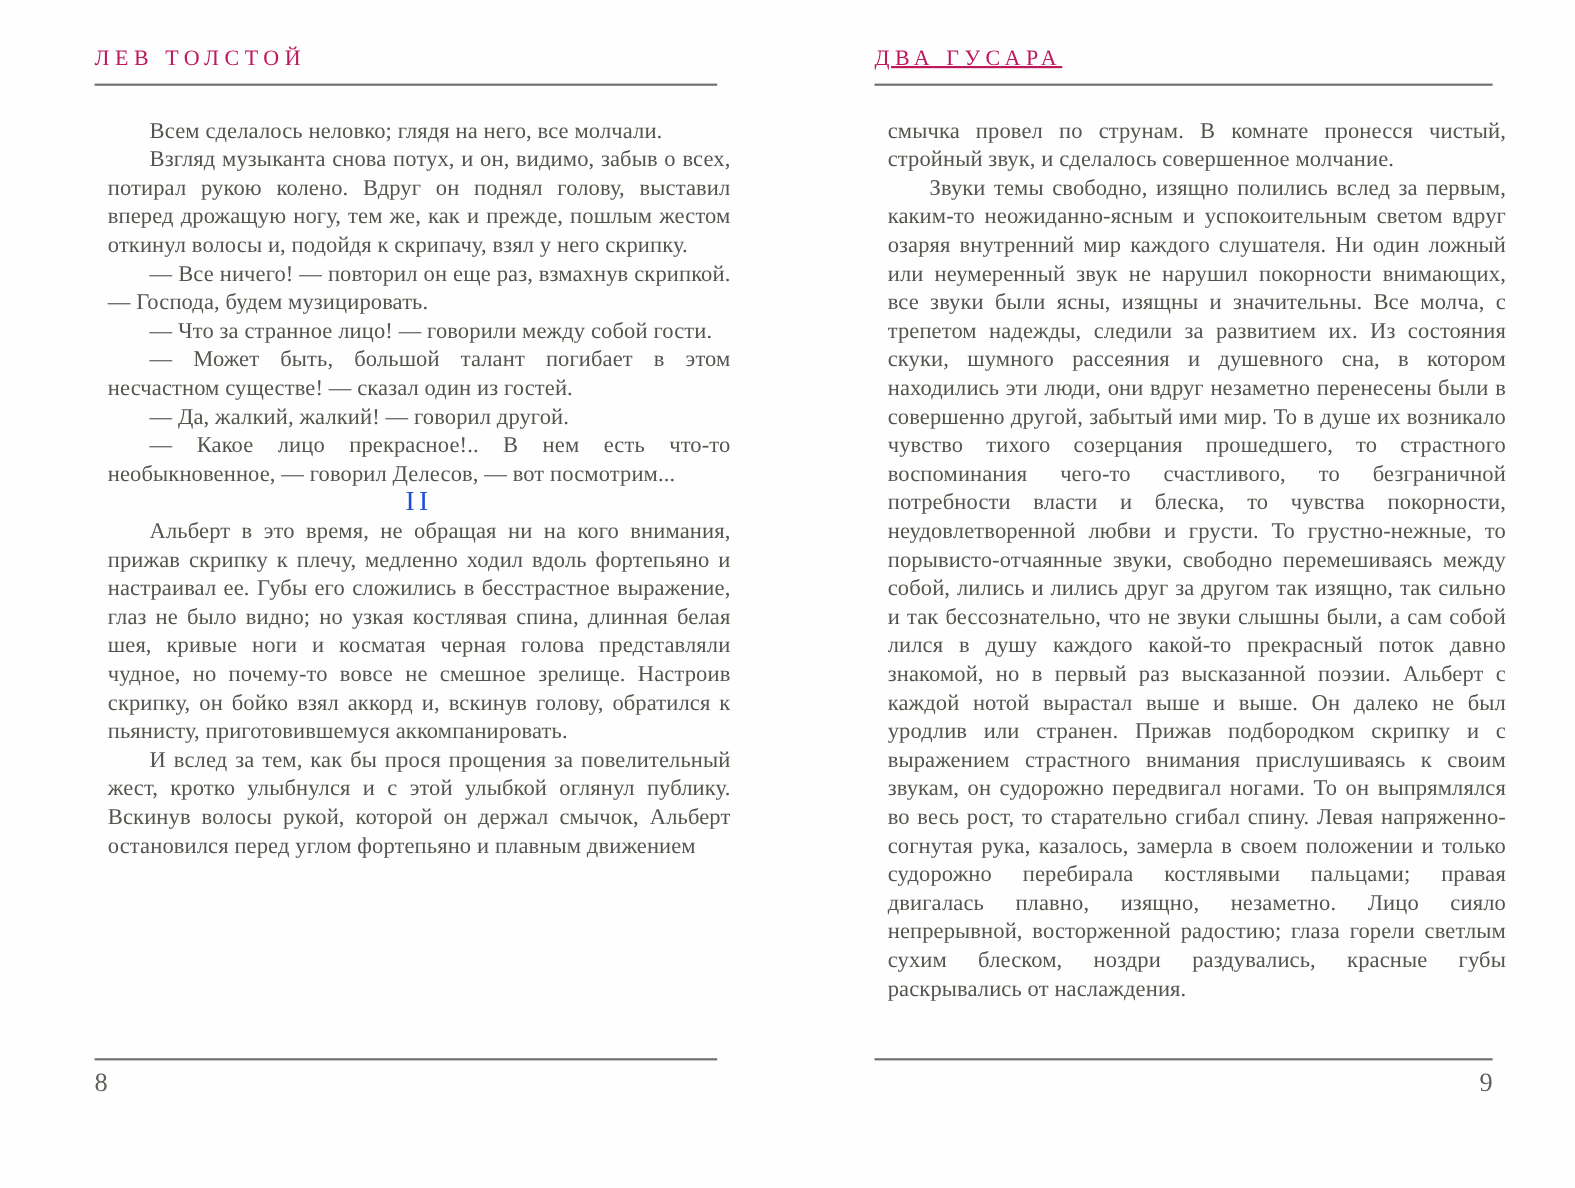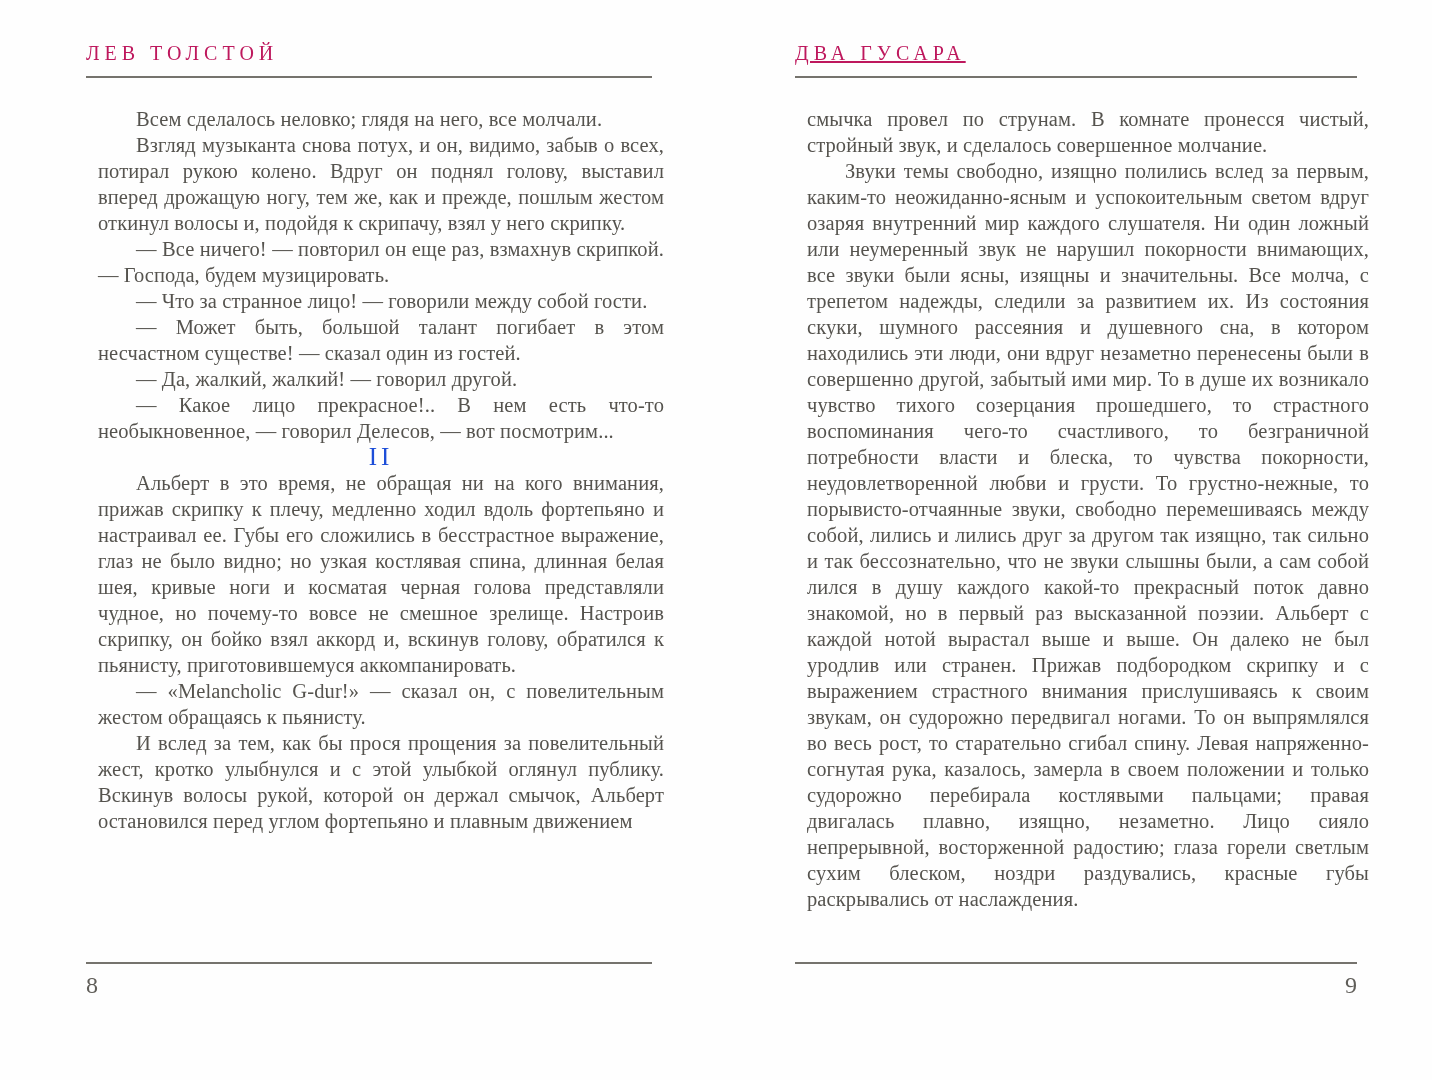--- a/index.html
+++ b/index.html
@@ -109,21 +109,20 @@
       <p class="indent">Взгляд музыканта снова потух, и он, видимо, забыв о всех, потирал рукою колено. Вдруг он поднял голову, выставил вперед дрожащую ногу, тем же, как и прежде, пошлым жестом откинул волосы и, подойдя к скрипачу, взял у него скрипку.</p>
       <p class="indent">— Все ничего! — повторил он еще раз, взмахнув скрипкой. — Господа, будем музицировать.</p>
       <p class="indent">— Что за странное лицо! — говорили между собой гости.</p>
       <p class="indent">— Может быть, большой талант погибает в этом несчастном существе! — сказал один из гостей.</p>
       <p class="indent">— Да, жалкий, жалкий! — говорил другой.</p>
       <p class="indent">— Какое лицо прекрасное!.. В нем есть что-то необыкновенное, — говорил Делесов, — вот посмотрим...</p>
 
       <p class="chapter-heading">II</p>
 
       <p class="indent">Альберт в это время, не обращая ни на кого внимания, прижав скрипку к плечу, медленно ходил вдоль фортепьяно и настраивал ее. Губы его сложились в бесстрастное выражение, глаз не было видно; но узкая костлявая спина, длинная белая шея, кривые ноги и косматая черная голова представляли чудное, но почему-то вовсе не смешное зрелище. Настроив скрипку, он бойко взял аккорд и, вскинув голову, обратился к пьянисту, приготовившемуся аккомпанировать.</p>
-      <p class="indent">— «Melancholic G-dur!» — сказал он, с повелительным жестом обращаясь к пьянисту.</p>
       <p class="indent">И вслед за тем, как бы прося прощения за повелительный жест, кротко улыбнулся и с этой улыбкой оглянул публику. Вскинув волосы рукой, которой он держал смычок, Альберт остановился перед углом фортепьяно и плавным движением</p>
     </div>
 
     <div class="foot-rule"></div>
     <div class="page-number align-left">8</div>
   </div>
 
   <div class="page page-right">
     <div class="running-head align-right">ДВА ГУСАРА</div>
     <div class="head-rule"></div>

